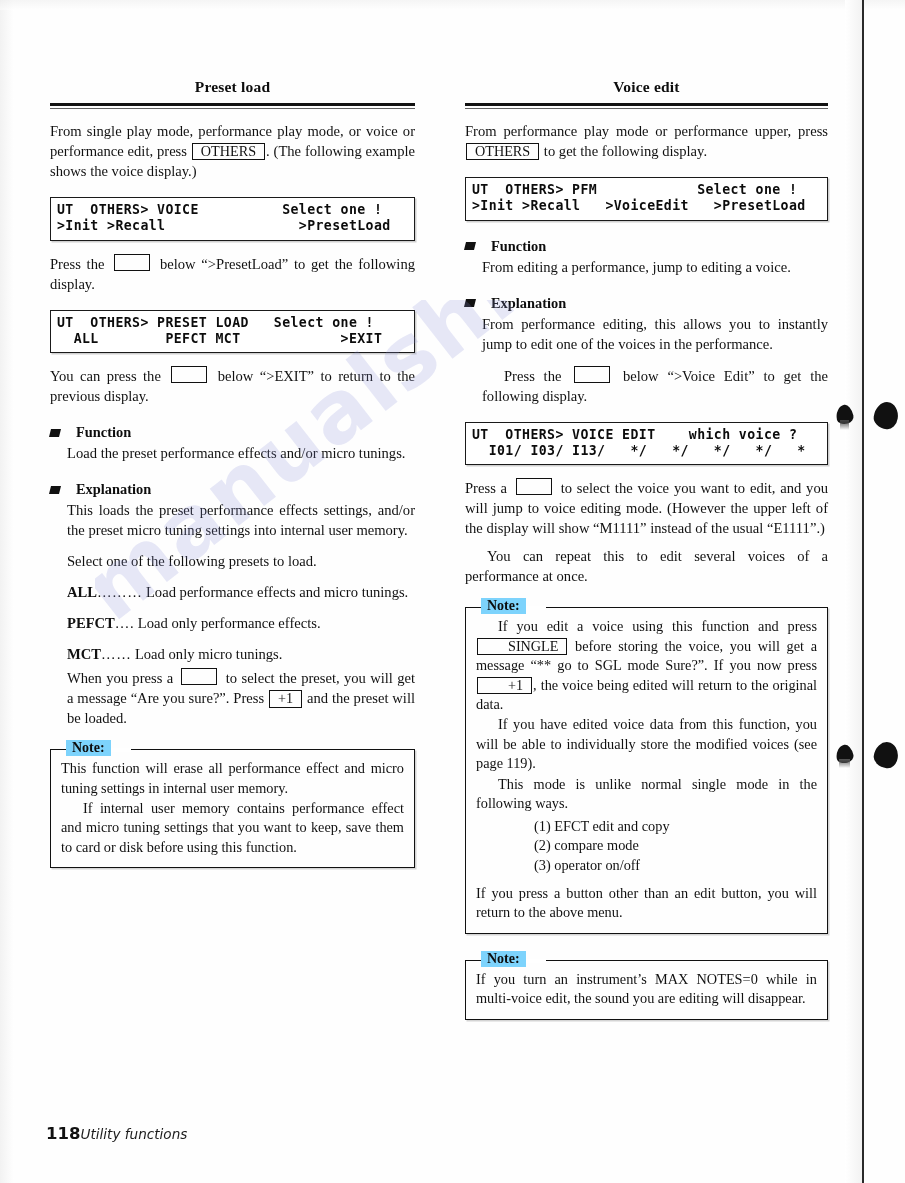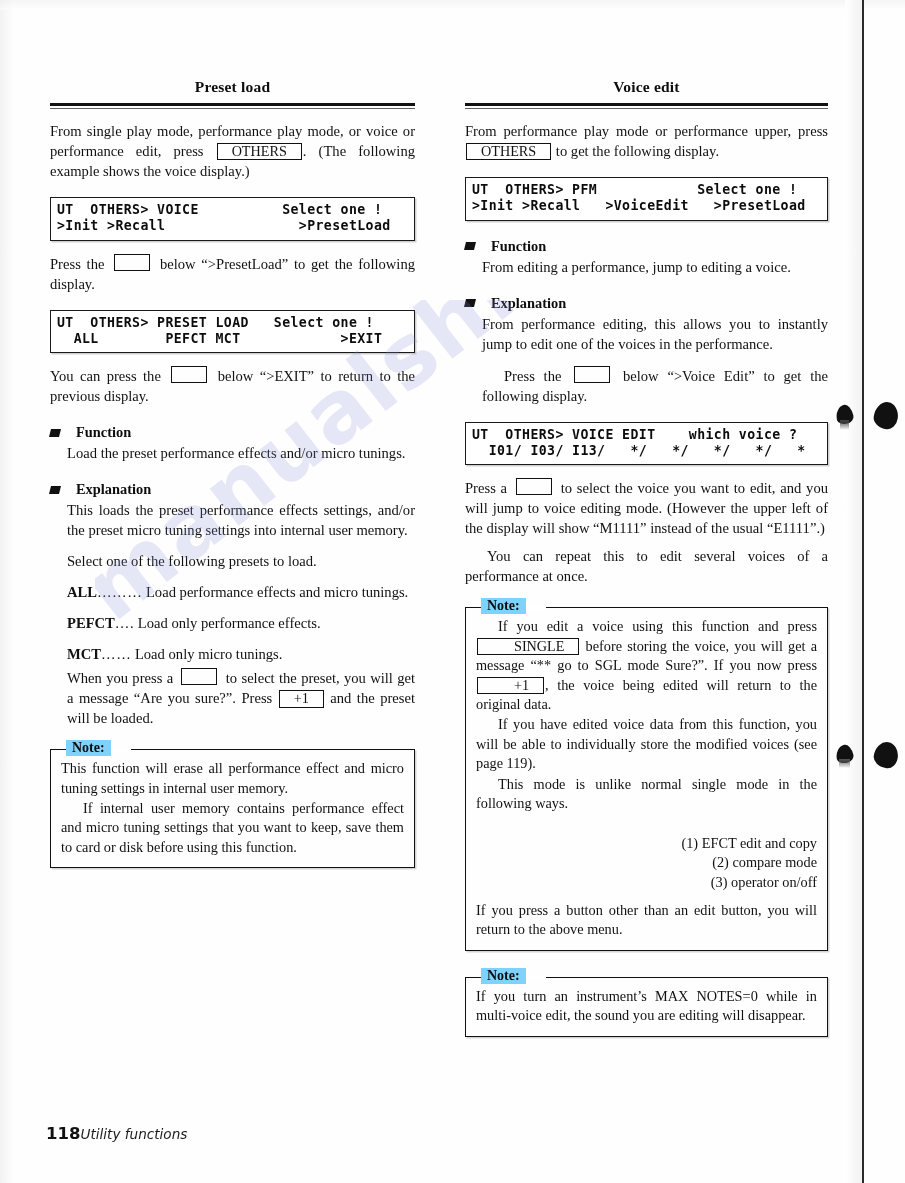--- a/index.html
+++ b/index.html
@@ -167,21 +167,21 @@
     margin: 13px 0 0 0;
     color: #111;
   }
   p.body.tight { margin-top: 8px; }
   .indent { text-indent: 22px; }
 
   
   .keycap {
     display: inline-block;
     border: 1.4px solid #111;
-    padding: 0 14px;
+    padding: 0 8px;
     line-height: 1.08;
     font-size: 14.2px;
     font-family: "Liberation Serif", serif;
     margin: 0 1px;
     vertical-align: baseline;
     white-space: nowrap;
   }
   
   .blankkey {
     display: inline-block;
@@ -289,23 +289,22 @@
   .note-box p {
     margin: 0;
     font-size: 14.3px;
     line-height: 1.36;
     text-align: justify;
   }
   .note-box p + p { margin-top: 1px; }
   .note-box p.ind { text-indent: 22px; }
 
   .numlist {
-    margin: 20px 0 0 0;
+    margin: 3px 0 0 0;
     padding-left: 58px;
-    text-align: right;
   }
   .numlist div {
     font-size: 14.3px;
     line-height: 1.36;
   }
   .note-sep { height: 9px; }
 
   
   #footer {
     position: absolute;

